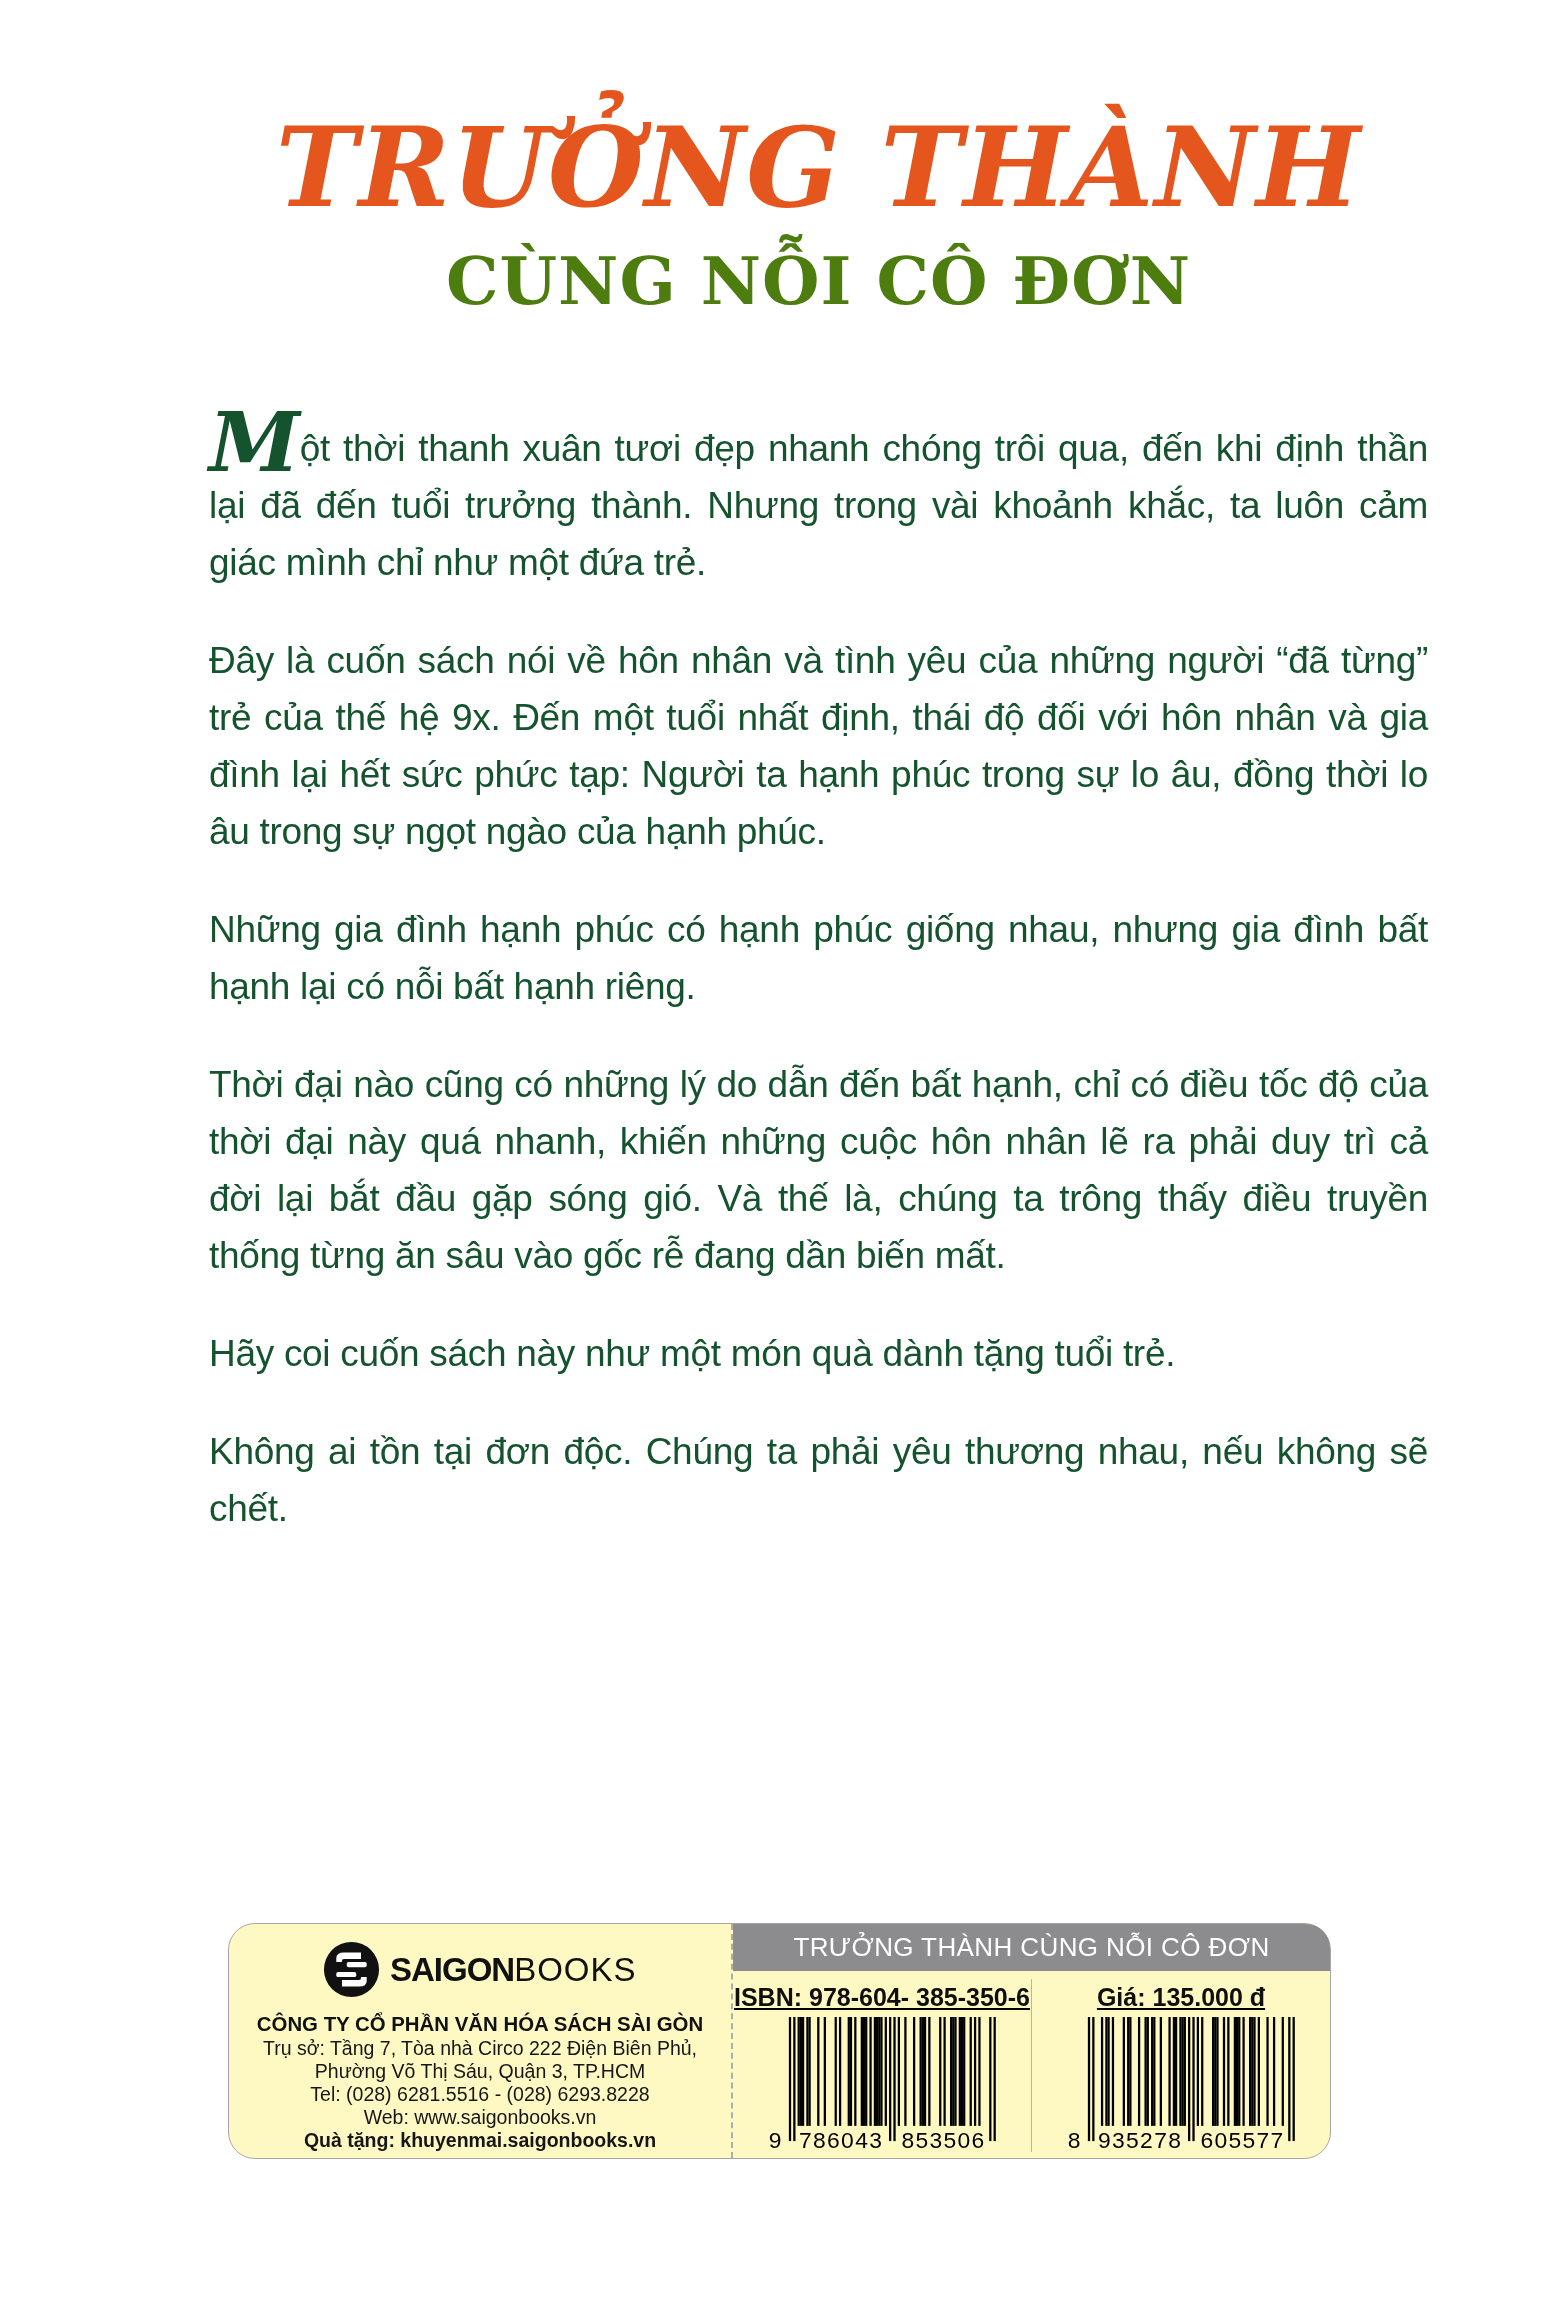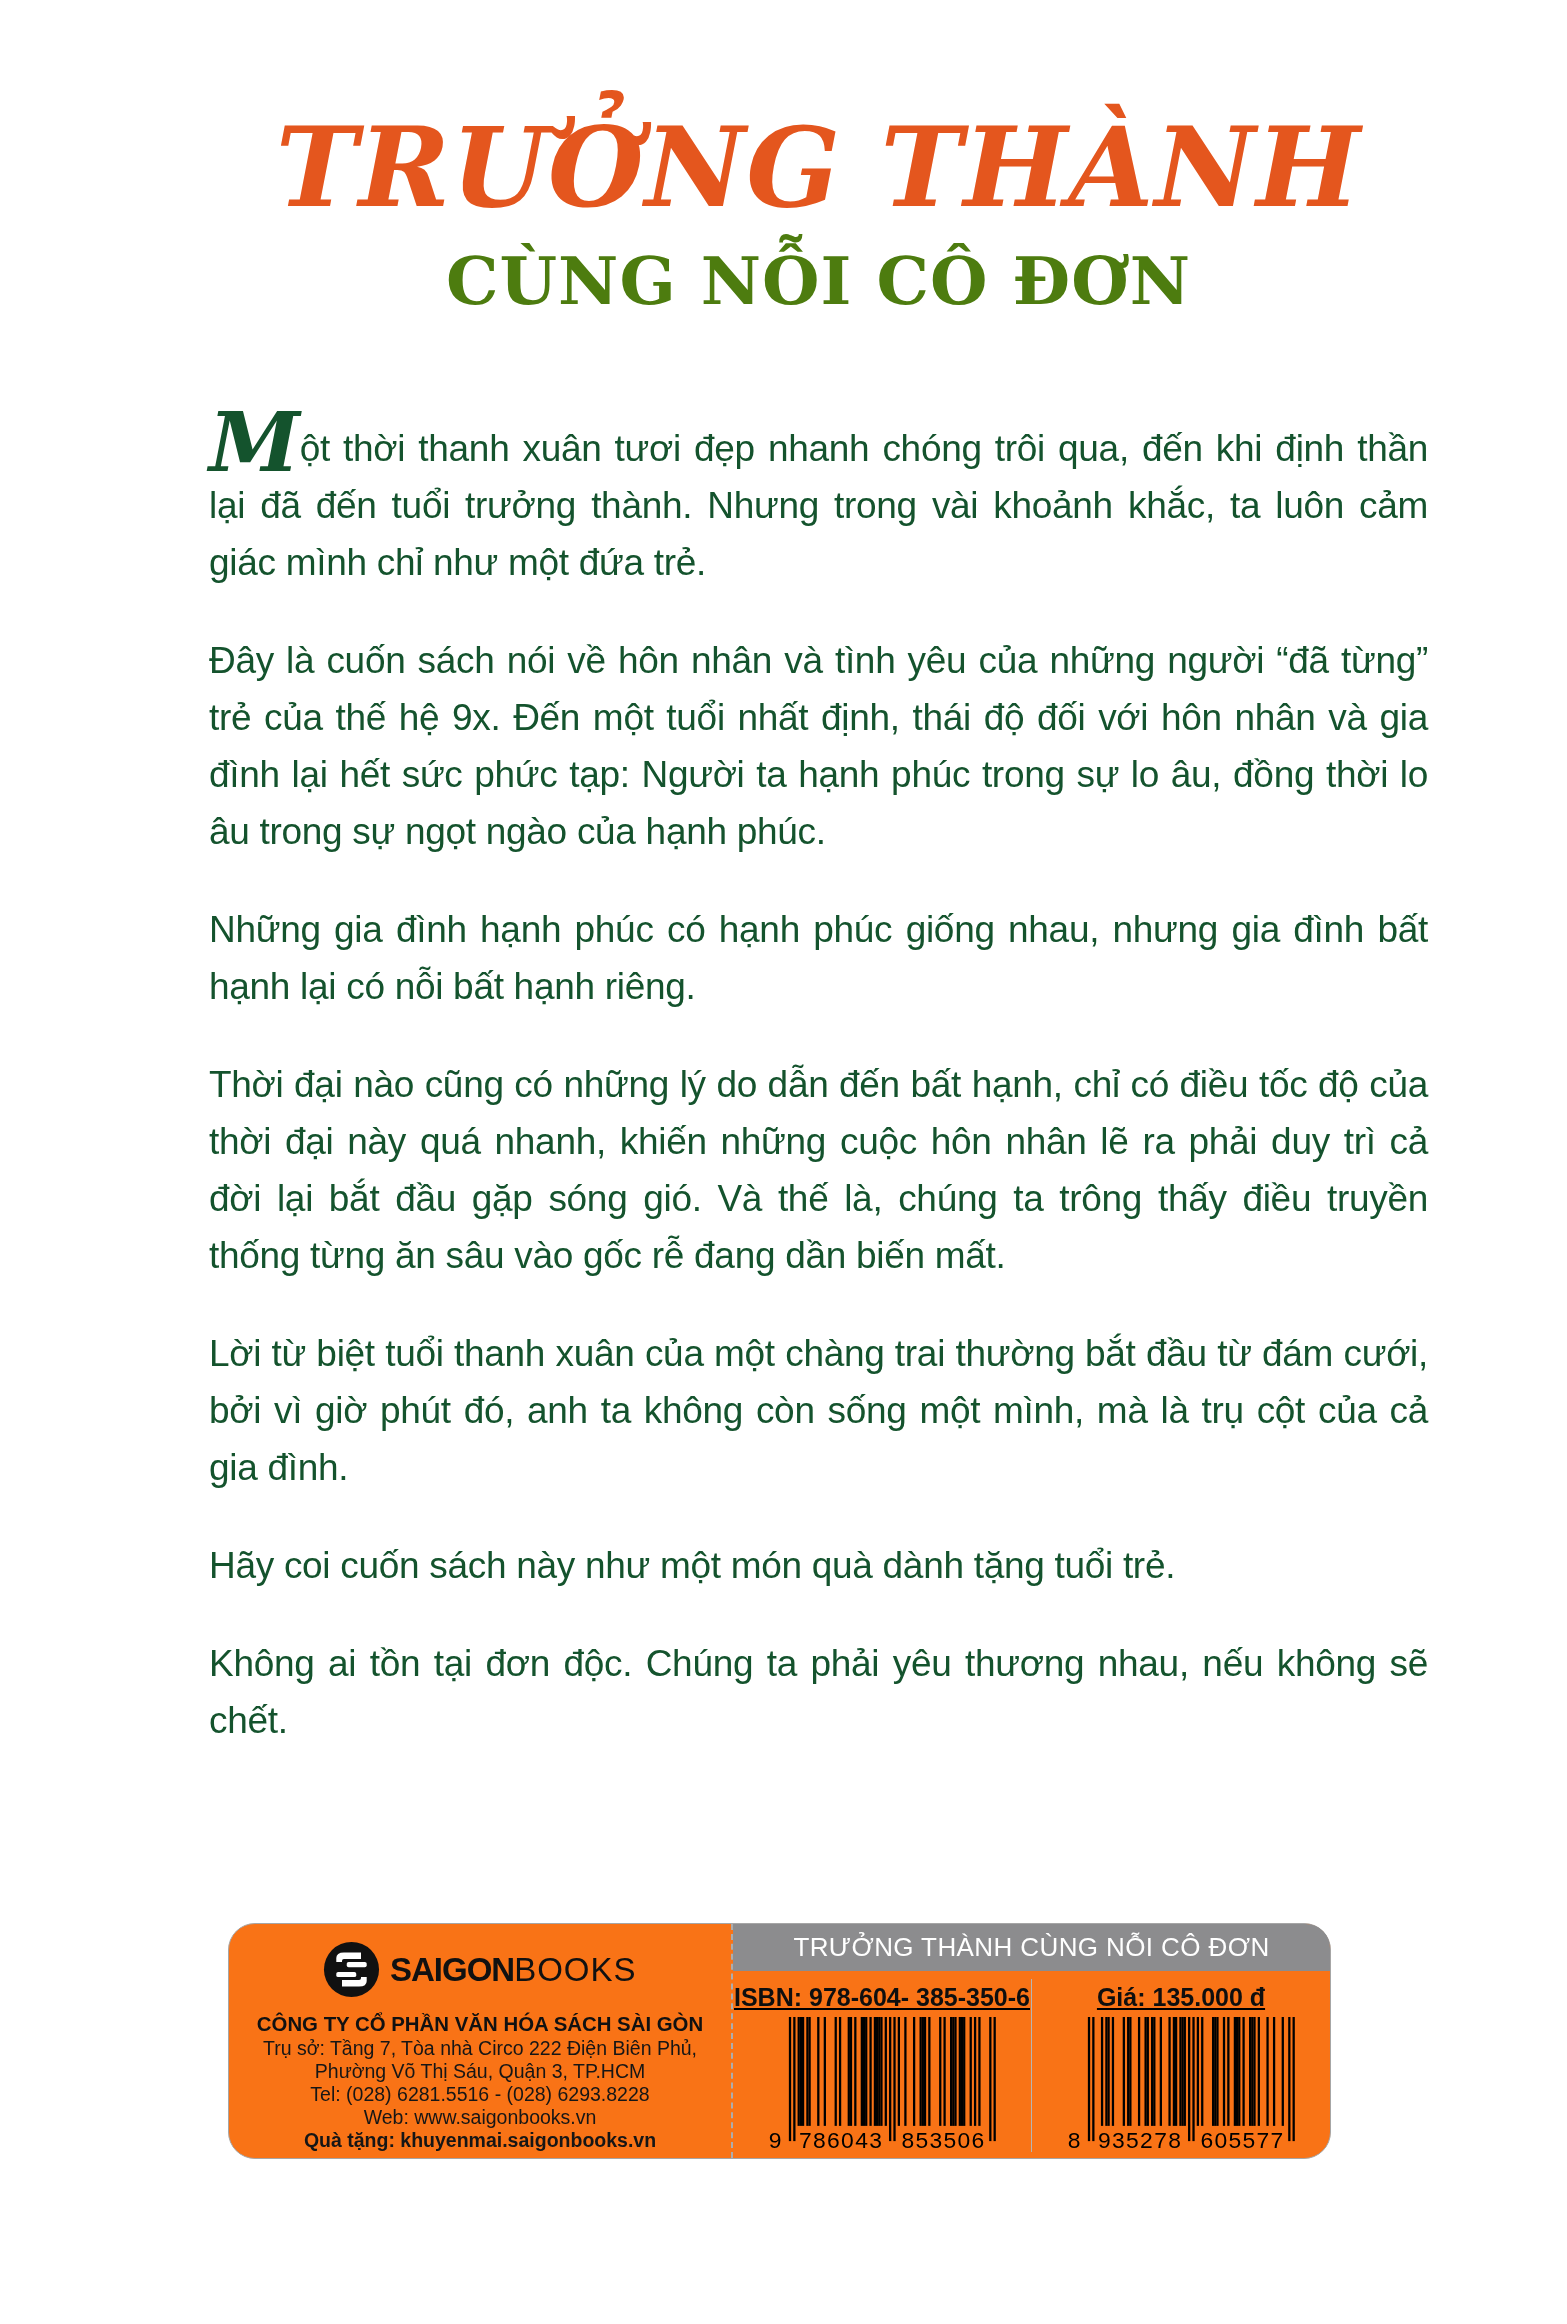--- a/index.html
+++ b/index.html
@@ -58,21 +58,21 @@
   }
   
   .footer{
     position:absolute;
     left:228px; top:1923px;
     width:1103px; height:236px;
     border:1.9px solid #a6a6a6;
     border-radius:27px;
     display:flex;
     box-sizing:border-box;
-    background:#f97316;
+    background:#fef9c3;
   }
   .pub{
     width:502px;
     text-align:center;
     box-sizing:border-box;
     padding-top:15px;
   }
   .logo-row{
     display:flex;
     align-items:center;
@@ -148,21 +148,20 @@
   <div class="title-wrap">
     <h1 class="title-main">TRƯỞNG THÀNH</h1>
     <h2 class="title-sub">CÙNG NỖI CÔ ĐƠN</h2>
   </div>
 
   <div class="content" id="paragraphs">
       <p><span class="dropcap">M</span>ột thời thanh xuân tươi đẹp nhanh chóng trôi qua, đến khi định thần lại đã đến tuổi trưởng thành. Nhưng trong vài khoảnh khắc, ta luôn cảm giác mình chỉ như một đứa trẻ.</p>
       <p>Đây là cuốn sách nói về hôn nhân và tình yêu của những người “đã từng” trẻ của thế hệ 9x. Đến một tuổi nhất định, thái độ đối với hôn nhân và gia đình lại hết sức phức tạp: Người ta hạnh phúc trong sự lo âu, đồng thời lo âu trong sự ngọt ngào của hạnh phúc.</p>
       <p>Những gia đình hạnh phúc có hạnh phúc giống nhau, nhưng gia đình bất hạnh lại có nỗi bất hạnh riêng.</p>
       <p>Thời đại nào cũng có những lý do dẫn đến bất hạnh, chỉ có điều tốc độ của thời đại này quá nhanh, khiến những cuộc hôn nhân lẽ ra phải duy trì cả đời lại bắt đầu gặp sóng gió. Và thế là, chúng ta trông thấy điều truyền thống từng ăn sâu vào gốc rễ đang dần biến mất.</p>
-      <p>Lời từ biệt tuổi thanh xuân của một chàng trai thường bắt đầu từ đám cưới, bởi vì giờ phút đó, anh ta không còn sống một mình, mà là trụ cột của cả gia đình.</p>
       <p>Hãy coi cuốn sách này như một món quà dành tặng tuổi trẻ.</p>
       <p>Không ai tồn tại đơn độc. Chúng ta phải yêu thương nhau, nếu không sẽ chết.</p>
     </div>
 
   <div class="footer">
 
     <div class="pub">
       <div class="logo-row">
         <svg class="logo-mark" viewBox="0 0 60 60" aria-hidden="true">
           <circle cx="30" cy="30" r="29" fill="#111"></circle>

